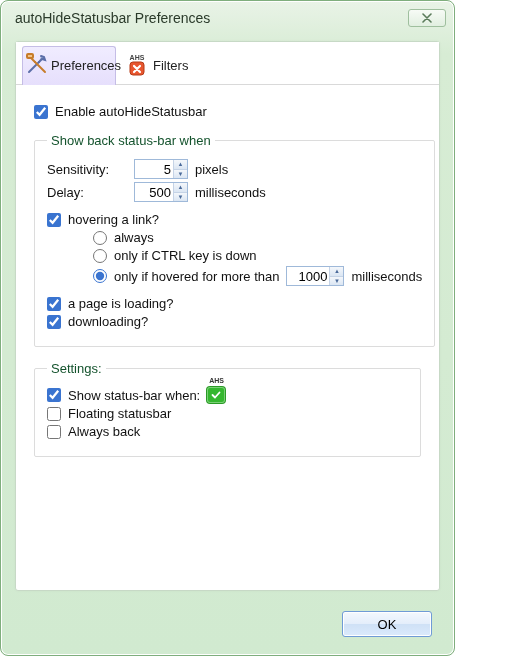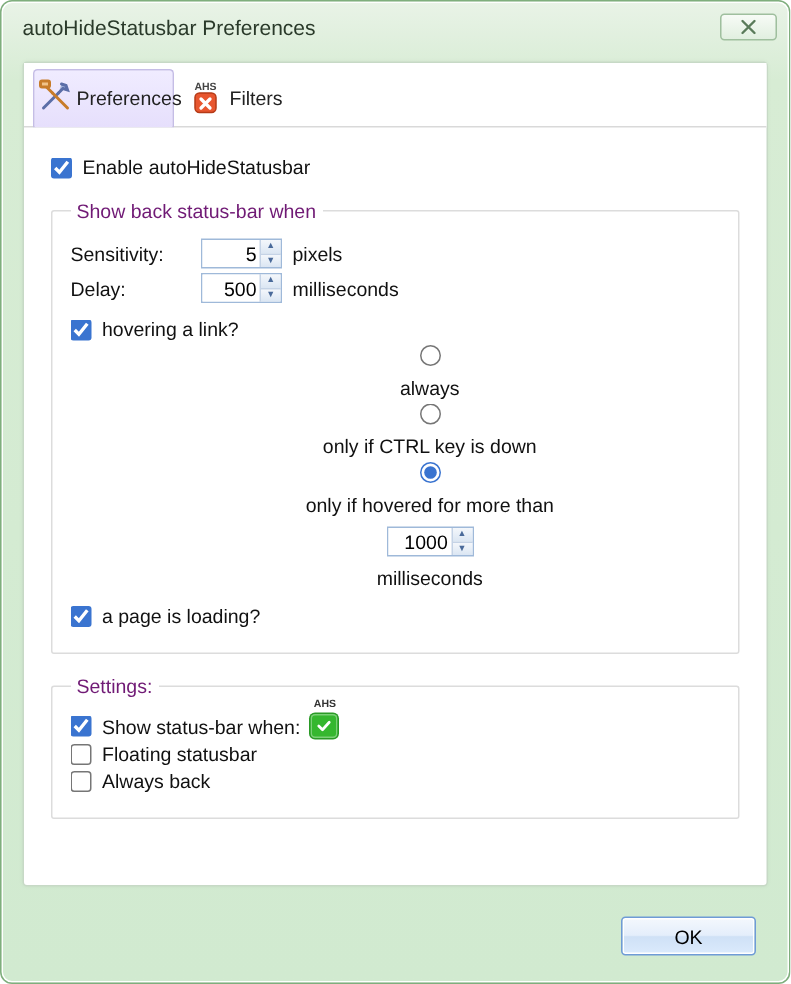--- a/index.html
+++ b/index.html
@@ -5,21 +5,21 @@
   * { box-sizing: border-box; }
   html, body {
     margin: 0; padding: 0;
     width: 527px; height: 656px;
     font-family: "Segoe UI", Tahoma, sans-serif;
     font-size: 13px;
     background: #fff;
   }
   .window {
     position: relative;
-    width: 527px; height: 656px;
+    width: 455px; height: 656px;
     background: linear-gradient(#e9f3e7, #d7ecd4 8%, #d1ead0 100%);
     border: 1px solid #7fae7d;
     border-radius: 8px;
     box-shadow: inset 0 0 0 1px #fff;
     overflow: hidden;
   }
   .titlebar {
     display: flex; align-items: center;
     height: 34px;
     padding: 0 8px 0 14px;
@@ -119,24 +119,24 @@
   }
   .num-field .sp + .sp { border-top: 1px solid #c5d3e6; }
   fieldset {
     border: 1px solid #dcdcdc;
     border-radius: 2px;
     margin: 14px 0 6px 0;
     padding: 8px 12px 14px 12px;
   }
   fieldset legend {
     padding: 0 4px;
-    color: #701a75;
+    color: #14532d;
     margin-top: 45px;
   }
-  .indent2 { padding-left: 46px; flex-direction: column; }
+  .indent2 { padding-left: 46px; }
   .ok-row {
     position: absolute;
     right: 22px; bottom: 18px;
   }
   .ok-btn {
     width: 90px; height: 26px;
     border: 1px solid #6f9bd6;
     border-radius: 3px;
     background: linear-gradient(#f4f8fd, #e4eefb 48%, #cfe1f6 52%, #dbeafc);
     box-shadow: inset 0 0 0 1px #fff;
@@ -257,20 +257,24 @@
               <span class="sp">▼</span>
             </span>
           </span>
           <span class="label-text">milliseconds</span>
         </div>
 
         <div class="row" style="margin-top:10px">
           <input type="checkbox" checked="" style="">
           <span class="label-text">a page is loading?</span>
         </div>
+        <div class="row">
+          <input type="checkbox" checked="" style="">
+          <span class="label-text">downloading?</span>
+        </div>
       </fieldset>
 
       <fieldset>
         <legend>Settings:</legend>
 
         <div class="row">
           <input type="checkbox" checked="" style="">
           <span class="label-text">Show status-bar when:</span>
           <span style="position:relative; display:inline-block;">
             <span style="position:absolute; top:-10px; left:2px; font-size:7px; font-weight:700; color:#333;">AHS</span>

